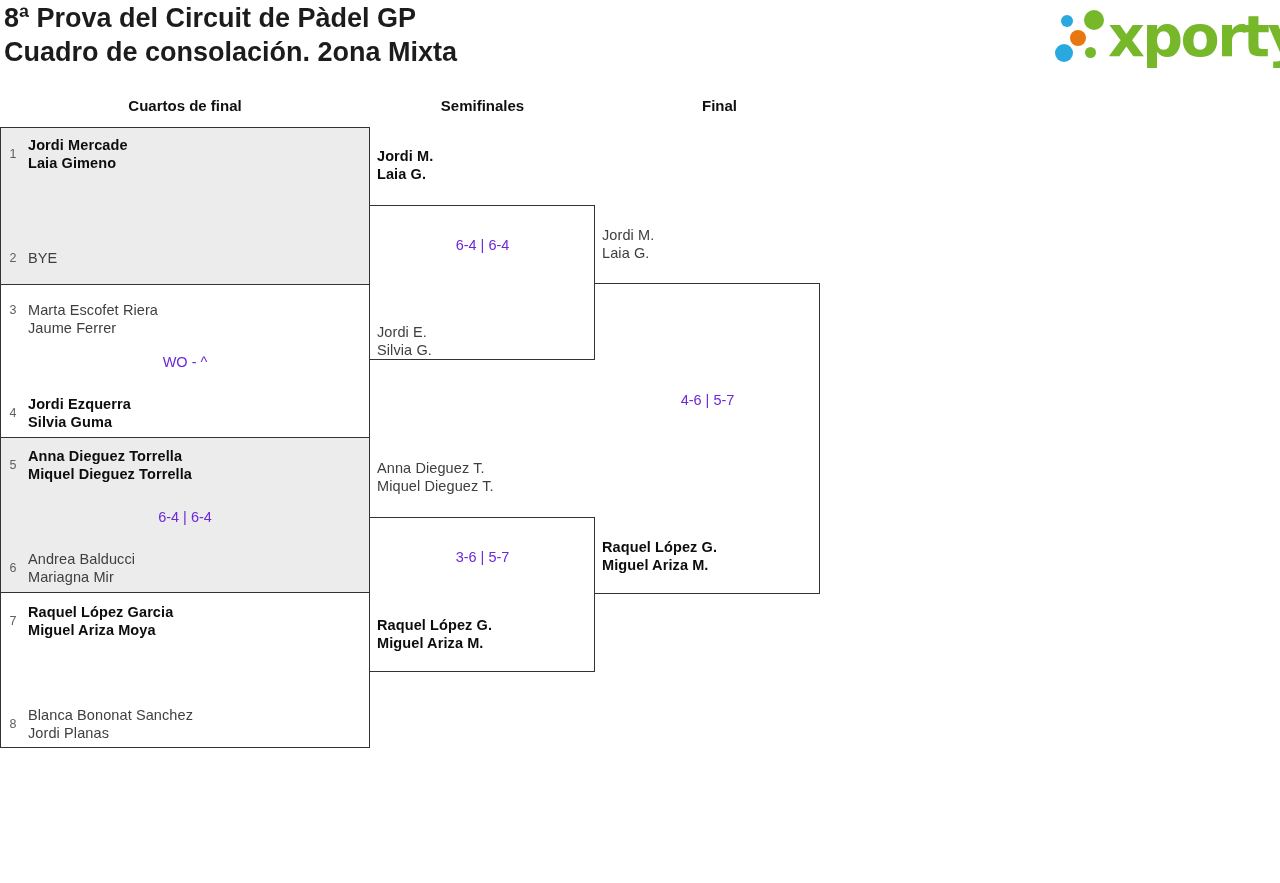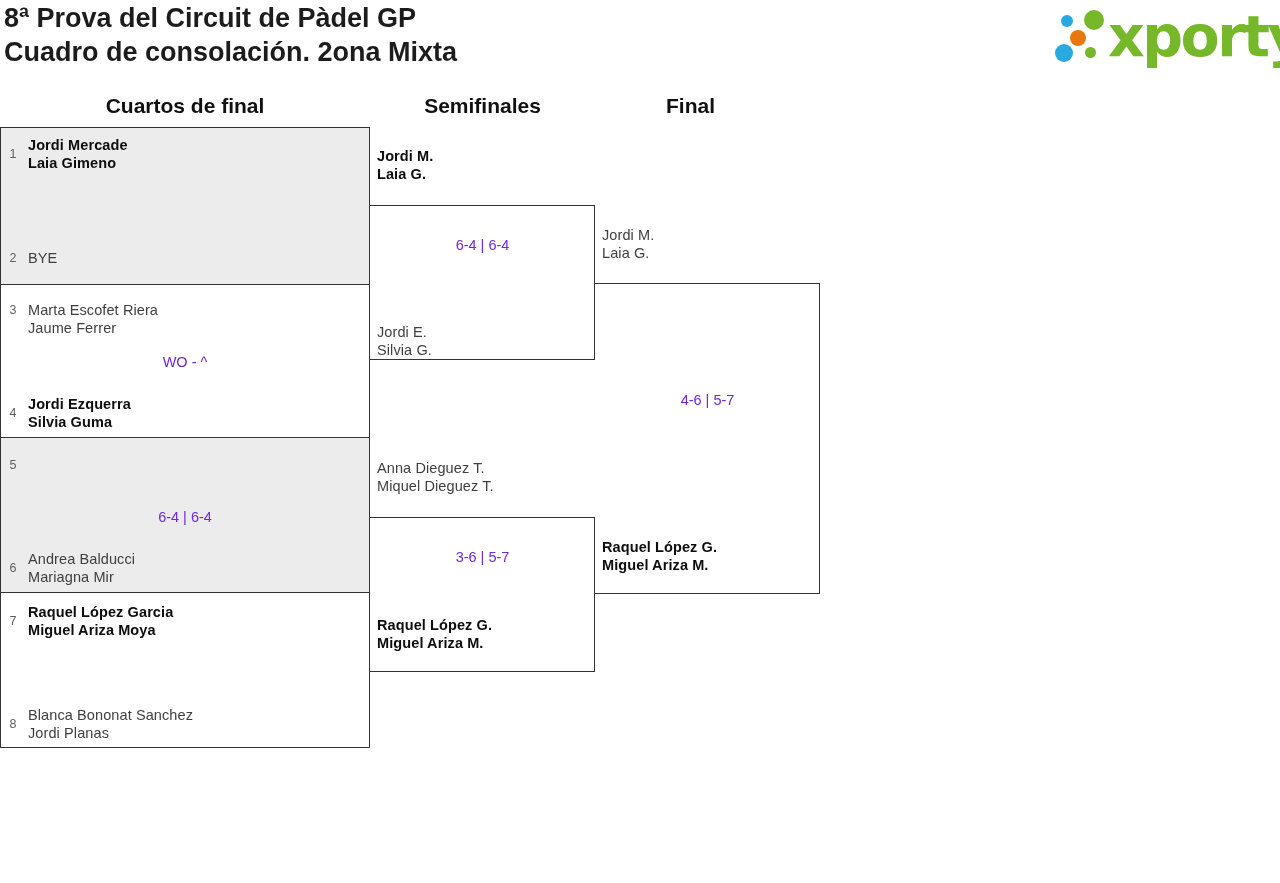--- a/index.html
+++ b/index.html
@@ -1,21 +1,21 @@
 <!DOCTYPE html>
 <html style="--logo-green: #76b82a; --logo-blue: #29a9e0; --logo-orange: #e87711; --box-gray: #ececec; --line: #333333;"><head>
 <meta charset="utf-8">
 <style>
   html,body{margin:0;padding:0;background:#fff;}
   #stage{
     position:relative;width:1280px;height:883px;overflow:hidden;background:#fff;
     font-family:"Liberation Sans",sans-serif;
   }
   .title{position:absolute;left:4px;font-size:27px;font-weight:700;color:#1c1c1c;line-height:30px;white-space:nowrap;}
-  .round{position:absolute;top:96px;font-size:21px;font-weight:700;color:#101010;text-align:center;line-height:20px;}
+  .round{position:absolute;top:96px;font-size:15px;font-weight:700;color:#101010;text-align:center;line-height:20px;}
   .box{position:absolute;border:1px solid var(--line,#333);box-sizing:border-box;background:#fff;}
   .box.gray{background:var(--box-gray,#ececec);}
   .box.notop{border-top:none;}
   .box.noleft{border-left:none;background:transparent;}
   .plabel{position:absolute;white-space:nowrap;}
   .nm{font-size:14.5px;line-height:18px;letter-spacing:.1px;}
   .winner .nm{font-weight:700;color:#0d0d0d;}
   .loser .nm{font-weight:400;color:#3f3f3f;}
   .seed{position:absolute;width:16px;text-align:center;font-size:12.5px;line-height:18px;color:#5f5f5f;}
   .score{position:absolute;font-size:14.5px;line-height:16px;color:#6d28d9;text-align:center;white-space:nowrap;}
@@ -35,21 +35,21 @@
     <span class="dot" style="left:1061px;top:15px;width:12px;height:12px;background:var(--logo-blue,#29a9e0);"></span>
     <span class="dot" style="left:1084px;top:10px;width:20px;height:20px;background:var(--logo-green,#76b82a);"></span>
     <span class="dot" style="left:1070px;top:30px;width:16px;height:16px;background:var(--logo-orange,#e87711);"></span>
     <span class="dot" style="left:1055px;top:44px;width:18px;height:18px;background:var(--logo-blue,#29a9e0);"></span>
     <span class="dot" style="left:1085px;top:47px;width:11px;height:11px;background:var(--logo-green,#76b82a);"></span>
     <span class="logo-text">xporty</span>
   </div>
 
   <div class="round" style="left:0;width:370px;">Cuartos de final</div>
   <div class="round" style="left:370px;width:225px;">Semifinales</div>
-  <div class="round" style="left:578px;width:225px;">Final</div>
+  <div class="round" style="left:607px;width:225px;">Final</div>
 
   <div class="box gray" style="left:0;top:127px;width:370px;height:158px;">
     <span class="seed" style="left:4px;top:17px;">1</span>
     <div class="plabel winner" style="left:27px;top:8px;">
       <div class="nm">Jordi Mercade</div>
       <div class="nm">Laia Gimeno</div>
     </div>
     <span class="seed" style="left:4px;top:121px;">2</span>
     <div class="plabel loser" style="left:27px;top:121px;">
       <div class="nm">BYE</div>
@@ -65,20 +65,24 @@
     <div class="score" style="left:0;width:368px;top:69px;">WO - ^</div>
     <span class="seed" style="left:4px;top:119px;">4</span>
     <div class="plabel winner" style="left:27px;top:110px;">
       <div class="nm">Jordi Ezquerra</div>
       <div class="nm">Silvia Guma</div>
     </div>
   </div>
 
   <div class="box gray notop" style="left:0;top:438px;width:370px;height:155px;">
     <span class="seed" style="left:4px;top:18px;">5</span>
+    <div class="plabel winner" style="left:27px;top:9px;">
+      <div class="nm">Anna Dieguez Torrella</div>
+      <div class="nm">Miquel Dieguez Torrella</div>
+    </div>
     <div class="score" style="left:0;width:368px;top:71px;">6-4 | 6-4</div>
     <span class="seed" style="left:4px;top:121px;">6</span>
     <div class="plabel loser" style="left:27px;top:112px;">
       <div class="nm">Andrea Balducci</div>
       <div class="nm">Mariagna Mir</div>
     </div>
   </div>
 
   <div class="box notop" style="left:0;top:593px;width:370px;height:155px;">
     <span class="seed" style="left:4px;top:19px;">7</span>

